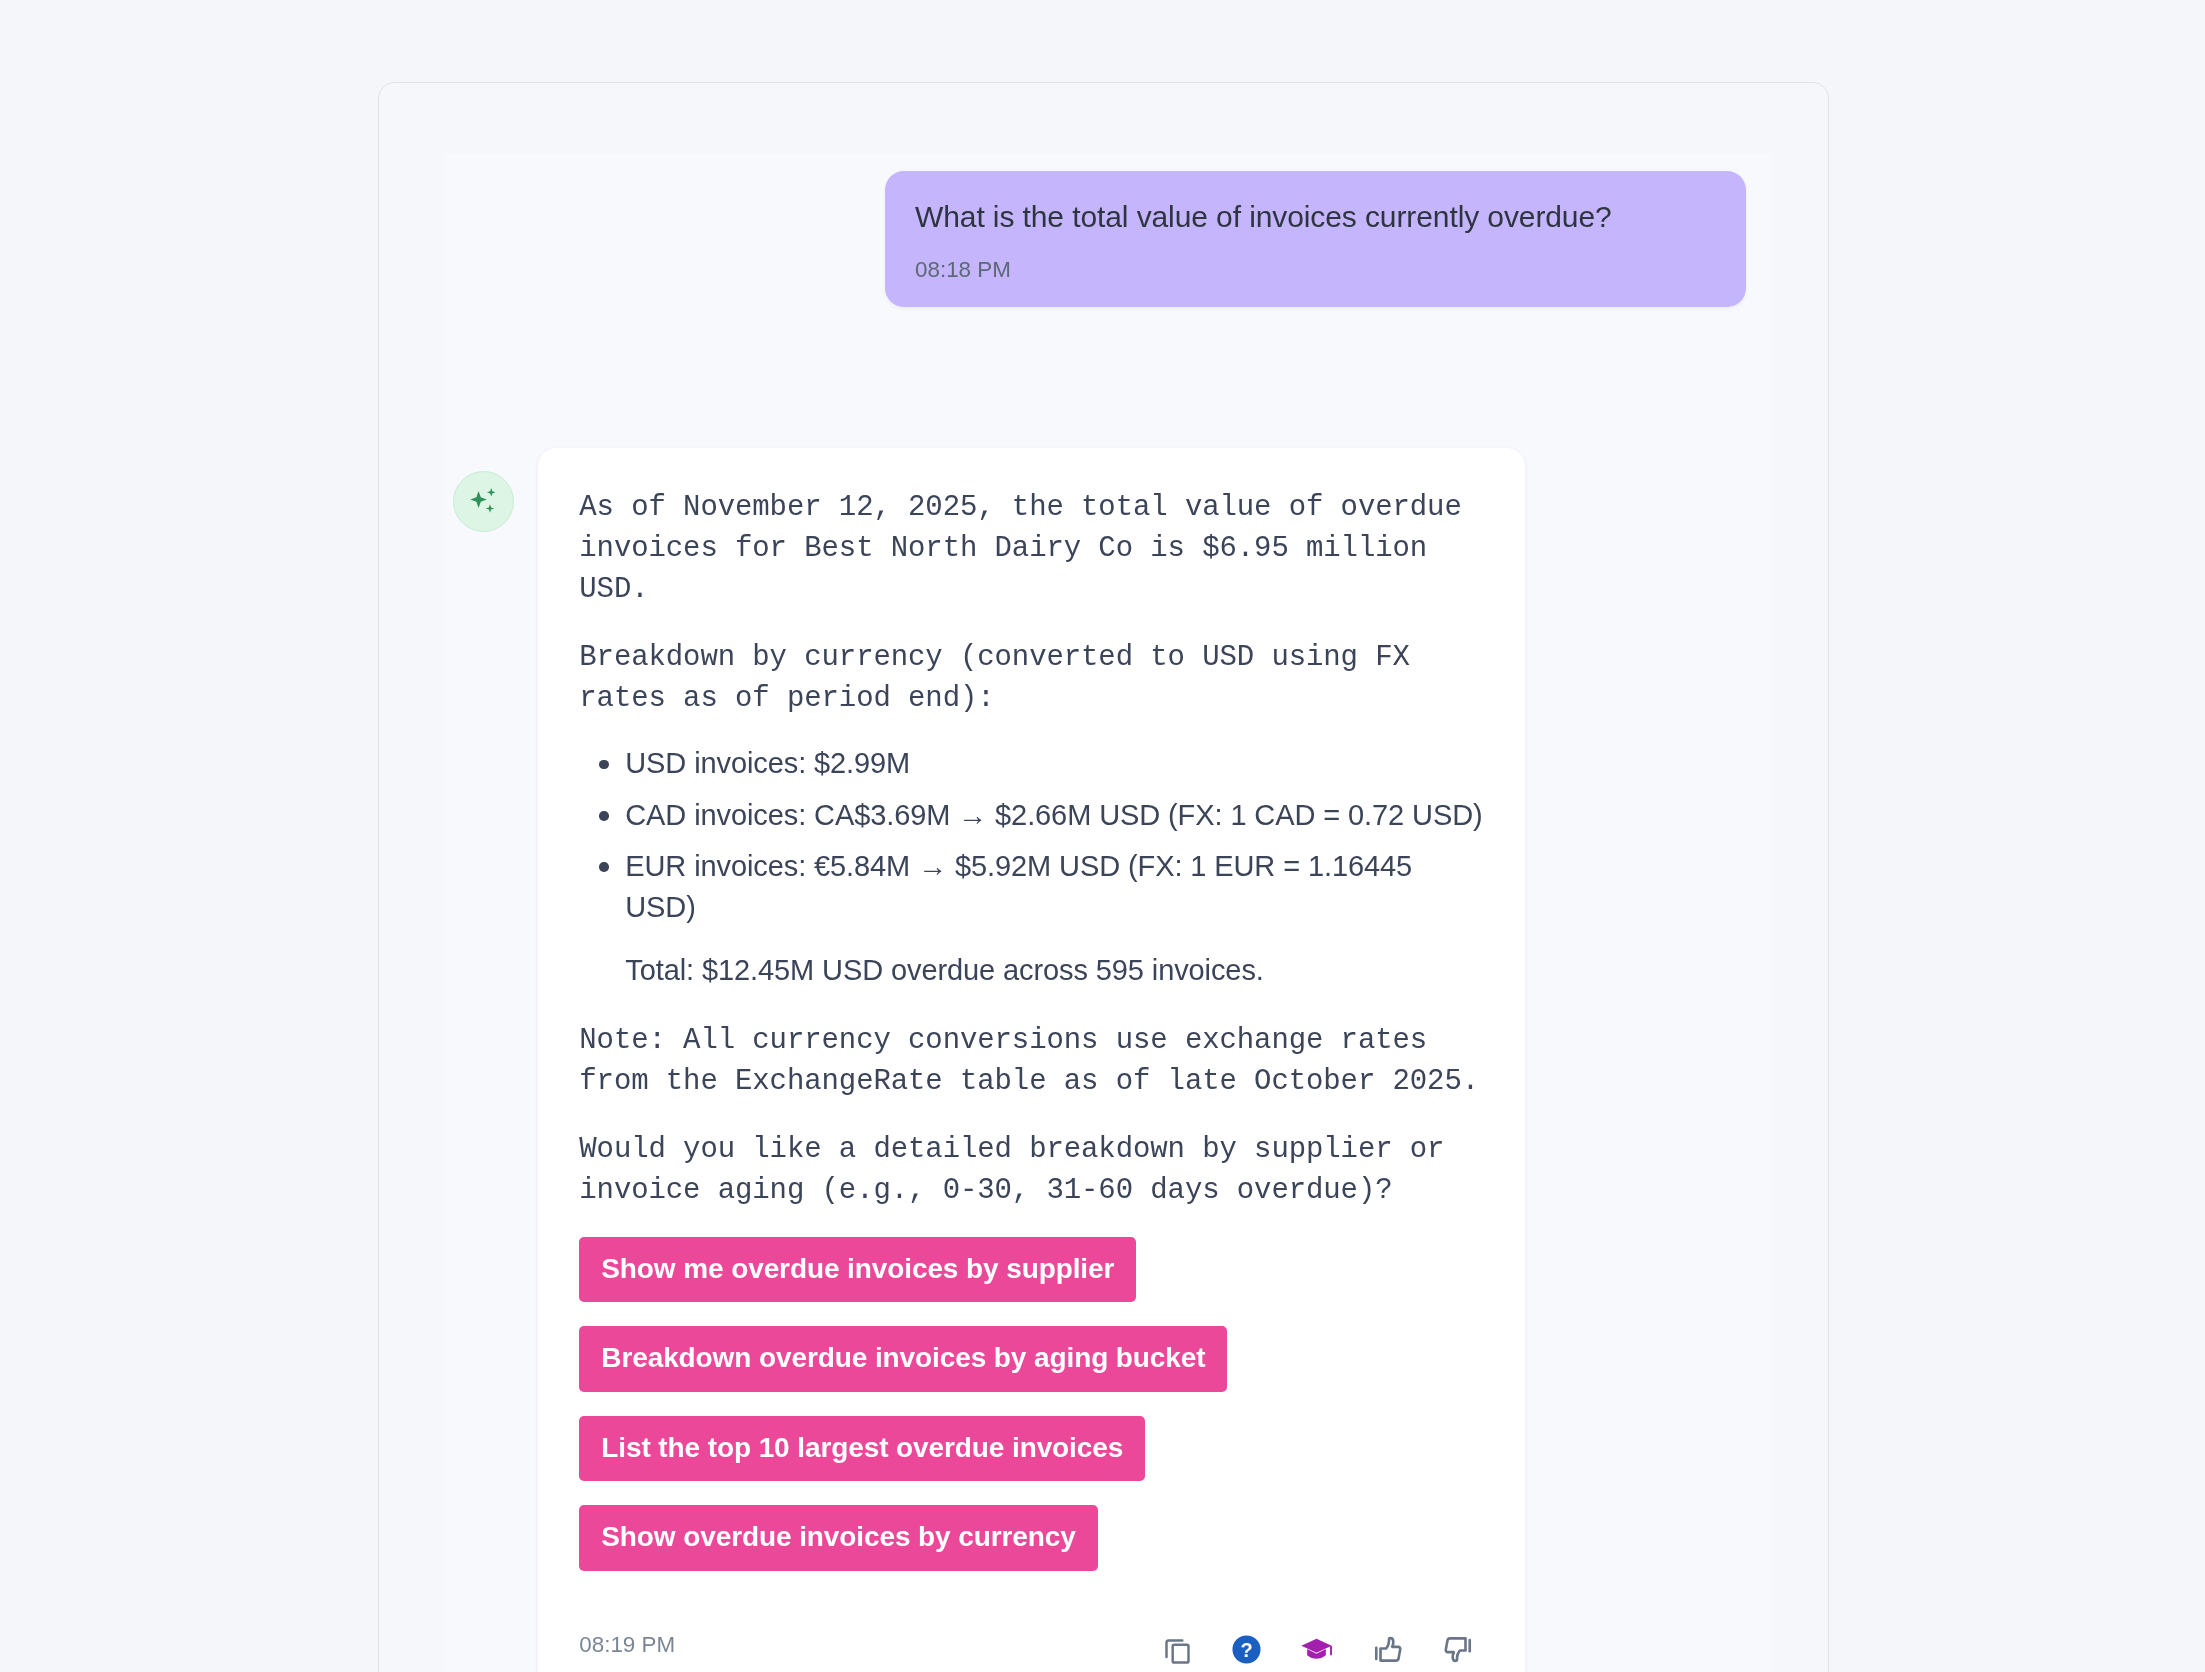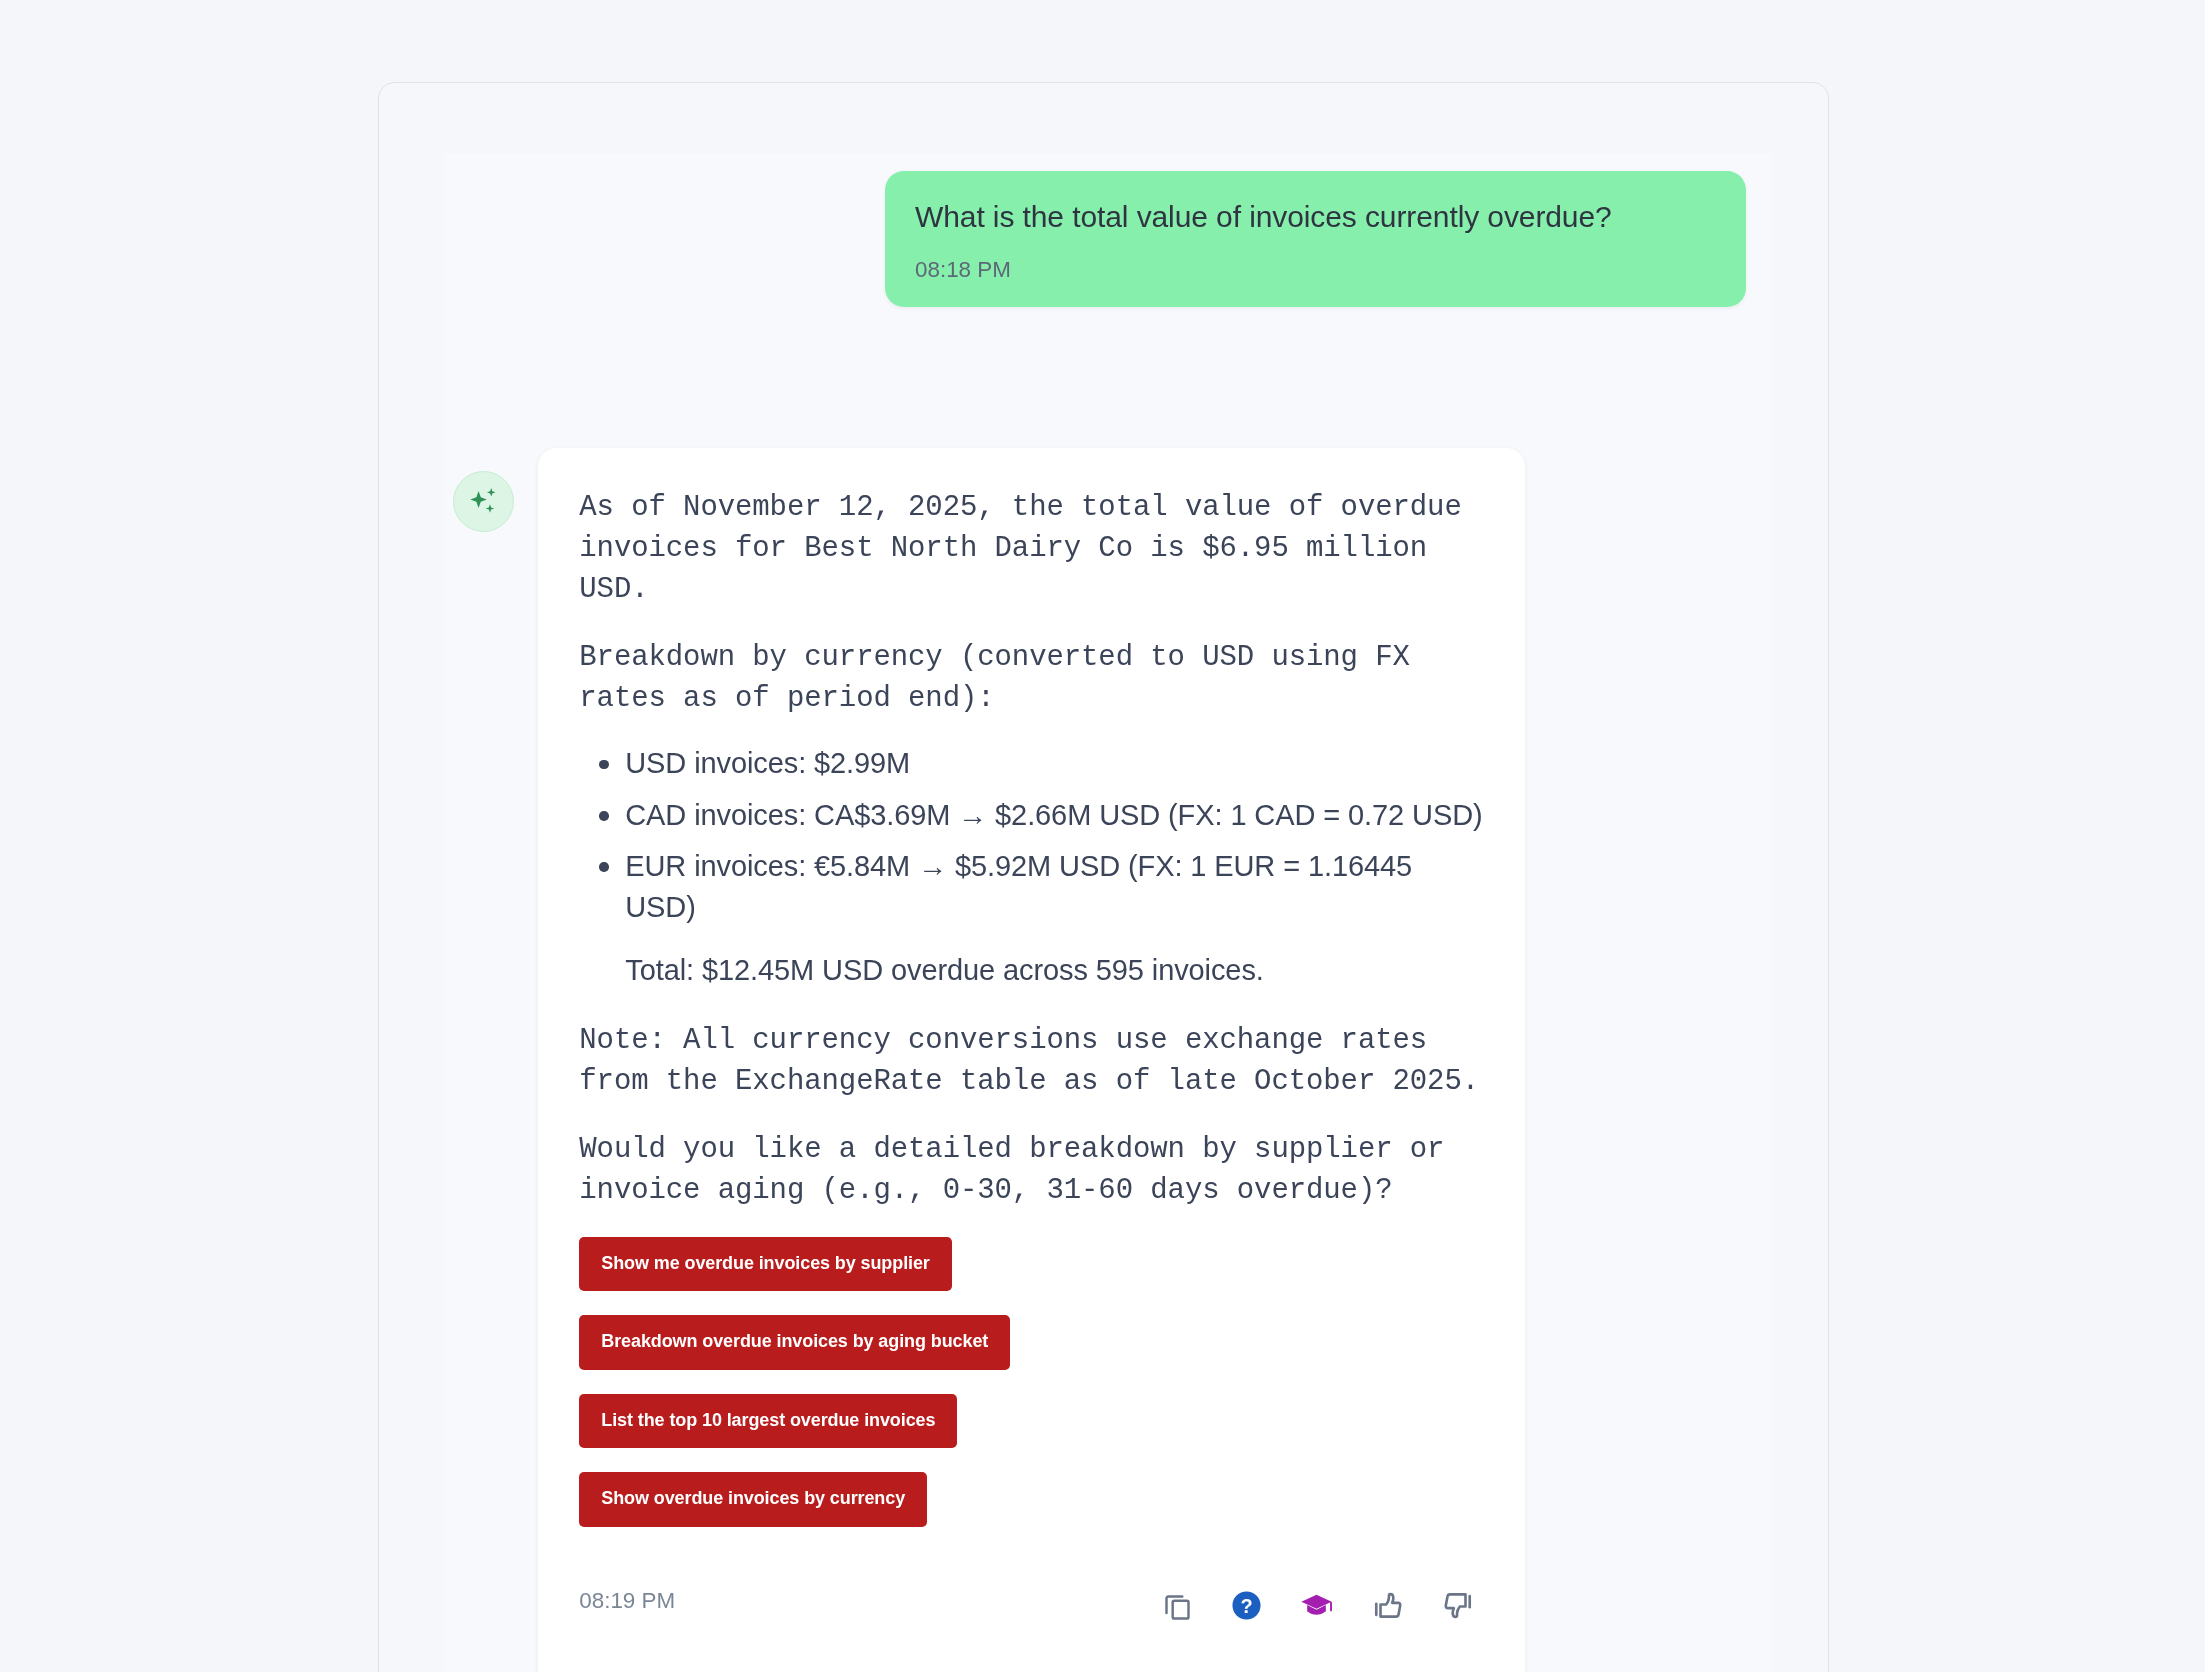--- a/index.html
+++ b/index.html
@@ -37,21 +37,21 @@
   .user-row {
     position: absolute;
     left: 0px;
     top: 17.4px;
     width: 1328px;
     display: flex;
     justify-content: flex-end;
     padding-right: 26px;
   }
   .user-bubble {
-    background: #86efac;
+    background: #c4b5fd;
     border-radius: 19px;
     padding: 26px 30px 24.6px 30px;
     width: 861px;
     box-shadow: 0 1.4px 3.6px rgba(30,50,90,0.06);
   }
   .user-text {
     font-size: 30px;
     line-height: 1.35;
     color: #2e3440;
     letter-spacing: -0.1px;
@@ -142,26 +142,26 @@
 
   
   .suggestions {
     margin-top: 26px;
     display: flex;
     flex-direction: column;
     align-items: flex-start;
     gap: 24px;
   }
   .suggestion-btn {
-    background: #b91c1c;
+    background: #ec4899;
     color: #ffffff;
     border: none;
     border-radius: 5px;
     font-family: "Liberation Sans", sans-serif;
-    font-size: 18px;
+    font-size: 28px;
     font-weight: bold;
     letter-spacing: -0.1px;
     padding: 16px 22px 17.4px 22px;
     cursor: pointer;
     text-align: left;
     white-space: nowrap;
   }
 
   
   .msg-footer {

